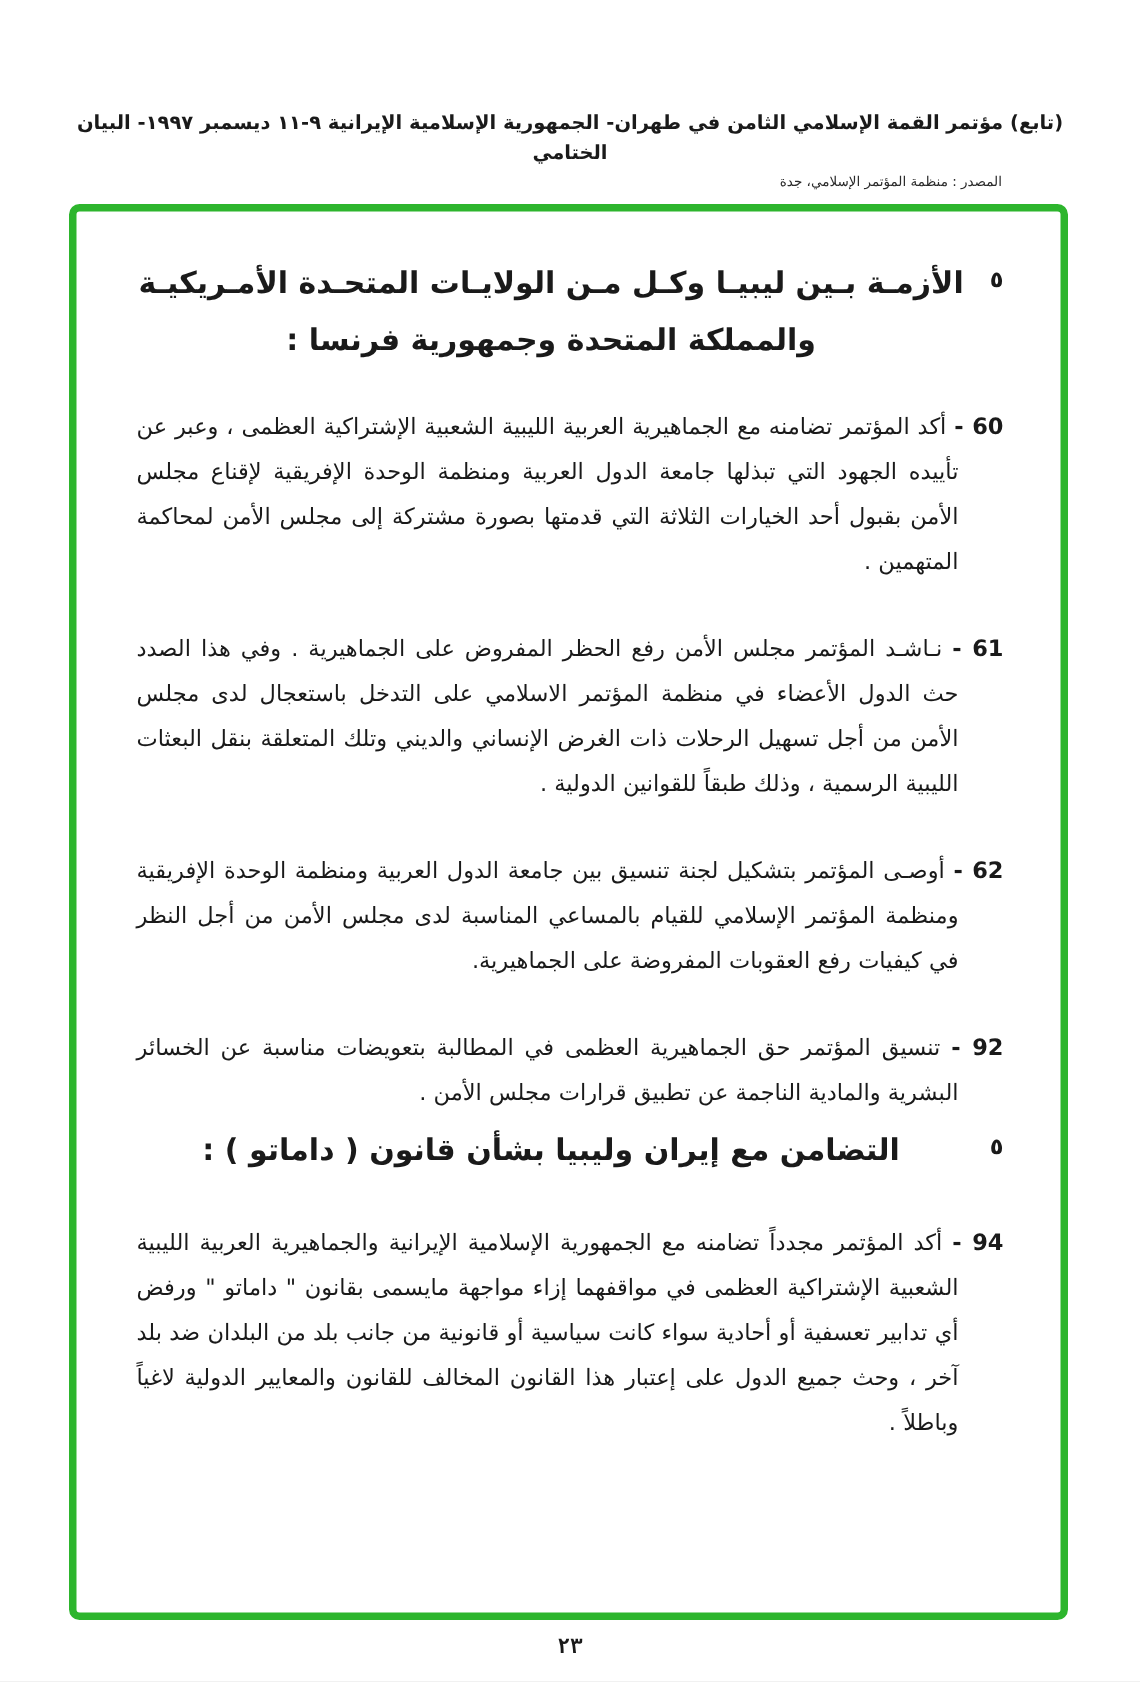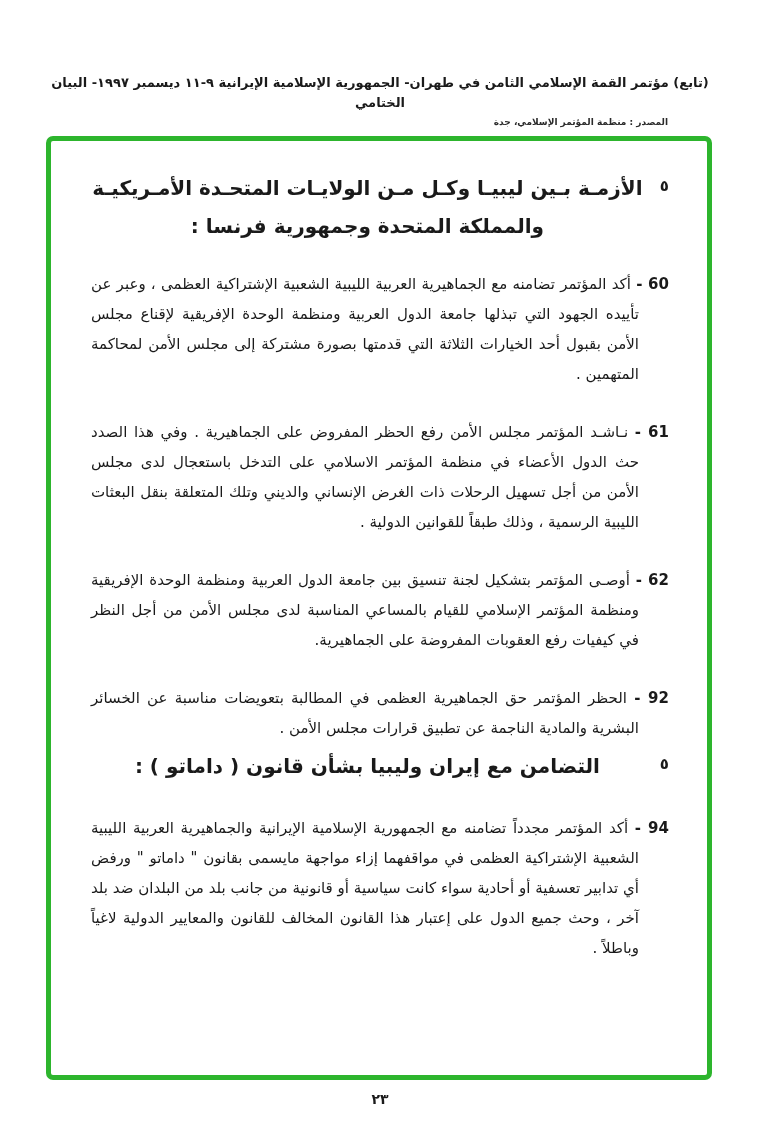--- a/index.html
+++ b/index.html
@@ -23,21 +23,21 @@
     text-align: center;
   }
   .doc-header-title {
     font-size: 13px;
     font-weight: bold;
     line-height: 1.5;
     padding: 0 30px;
   }
   .doc-header-source {
     font-size: 9px;
-    font-weight: bold;
+    font-weight: normal;
     margin-top: 5px;
     text-align: right;
     margin-right: 92px;
     color: #2a2a2a;
   }
   .green-box {
     position: absolute;
     left: 46px;
     top: 136px;
     width: 666px;
@@ -90,20 +90,21 @@
     font-weight: normal;
   }
   .page-number {
     position: absolute;
     left: 0;
     right: 0;
     bottom: 14px;
     text-align: center;
     font-size: 14px;
     font-weight: bold;
+    font-family: Liberation Mono, monospace;
   }
 </style>
 </head>
 <body>
 
 <div class="page">
 
   <div class="doc-header">
     <div class="doc-header-title">(تابع) مؤتمر القمة الإسلامي الثامن في طهران- الجمهورية الإسلامية الإيرانية ٩-١١ ديسمبر ١٩٩٧- البيان الختامي</div>
     <div class="doc-header-source">المصدر : منظمة المؤتمر الإسلامي، جدة</div>
@@ -130,21 +131,21 @@
       </p>
 
       <p class="para">
         <span class="para-num">62 -</span>
         <span class="lead">أوصـى</span>
         <span class="para-text">المؤتمر بتشكيل لجنة تنسيق بين جامعة الدول العربية ومنظمة الوحدة الإفريقية ومنظمة المؤتمر الإسلامي للقيام بالمساعي المناسبة لدى مجلس الأمن من أجل النظر في كيفيات رفع العقوبات المفروضة على الجماهيرية.</span>
       </p>
 
       <p class="para">
         <span class="para-num">92 -</span>
-        <span class="lead">الحظر</span>
+        <span class="lead">تنسيق</span>
         <span class="para-text">المؤتمر حق الجماهيرية العظمى في المطالبة بتعويضات مناسبة عن الخسائر البشرية والمادية الناجمة عن تطبيق قرارات مجلس الأمن .</span>
       </p>
     </div>
 
     <div>
       <div class="section-heading second">
         <span class="bullet">٥</span>
         <span class="heading-text">التضامن مع إيران وليبيا بشأن قانون ( داماتو ) :</span>
       </div>
 

